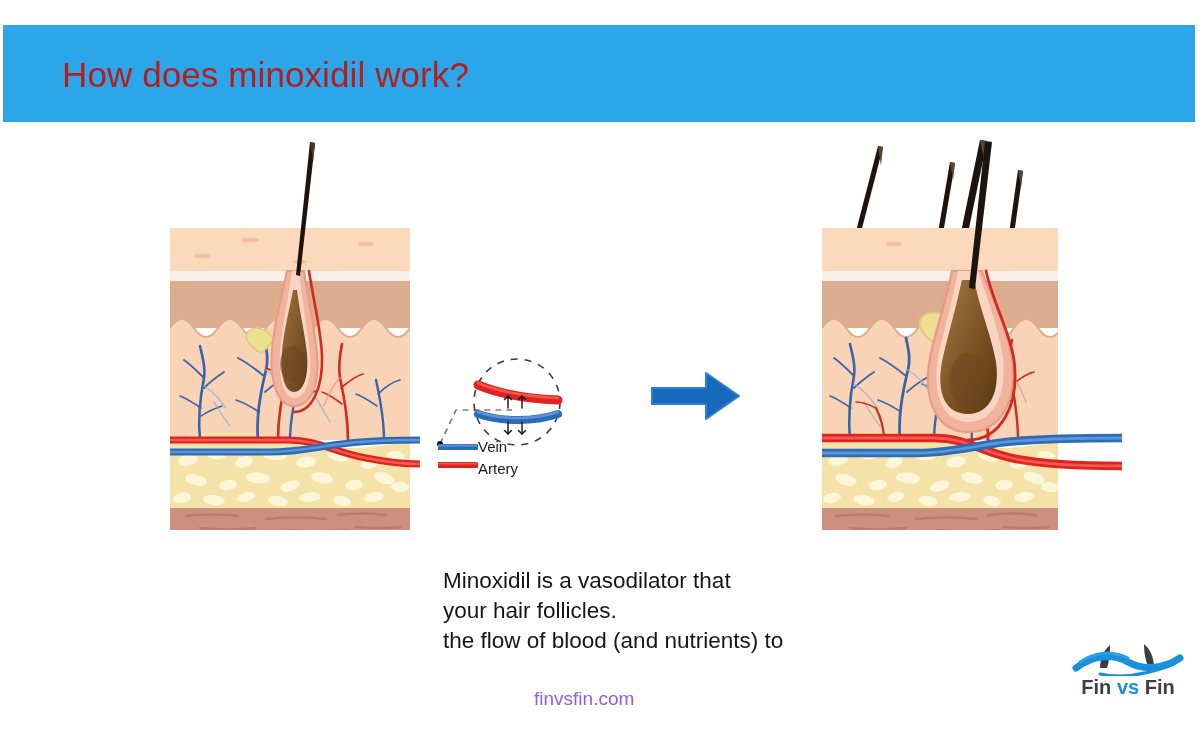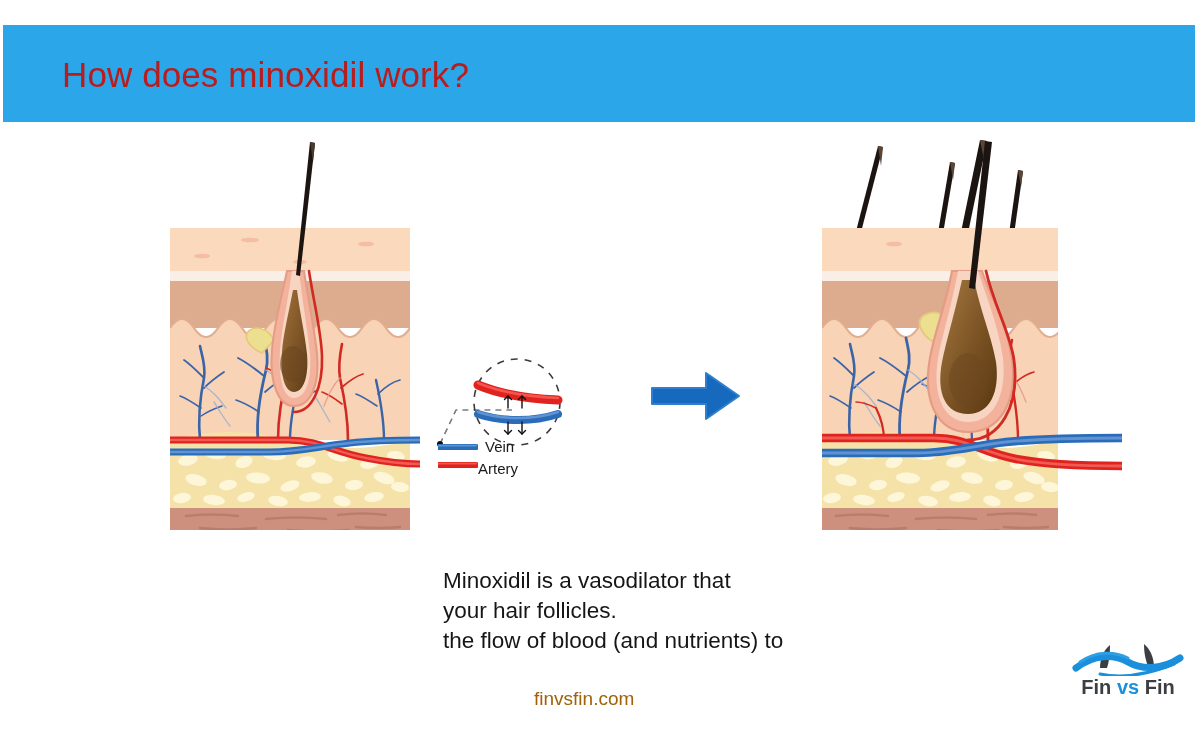--- a/index.html
+++ b/index.html
@@ -31,34 +31,34 @@
 
   
   .magnifier{position:absolute;left:432px;top:352px;}
 
   
   .legend{position:absolute;left:438px;top:438px;}
   .legend-label{
     position:absolute;font-size:15px;color:#1a1a1a;line-height:17px;
     white-space:nowrap;
   }
-  .legend-vein{left:47px;top:0px;}
+  .legend-vein{left:40px;top:0px;}
   .legend-artery{left:40px;top:22px;}
 
   
   .body-copy{
     position:absolute;left:443px;top:566px;width:420px;
     font-size:22.5px;line-height:30px;color:#161616;font-weight:400;
   }
   .body-copy span{display:block;white-space:nowrap;}
 
   
   .site-url{
     position:absolute;left:534px;top:688px;
-    font-size:19px;color:#a16207;white-space:nowrap;
+    font-size:19px;color:#8b5cf6;white-space:nowrap;
   }
 
   
   .logo{position:absolute;left:1070px;top:644px;width:116px;height:62px;}
   .logo-word{
     position:absolute;left:0;top:32px;width:116px;text-align:center;
     font-size:20px;font-weight:700;color:#3b3f43;white-space:nowrap;
   }
   .logo-word .vs{color:#1a8fdc;font-weight:700;}
 </style>

